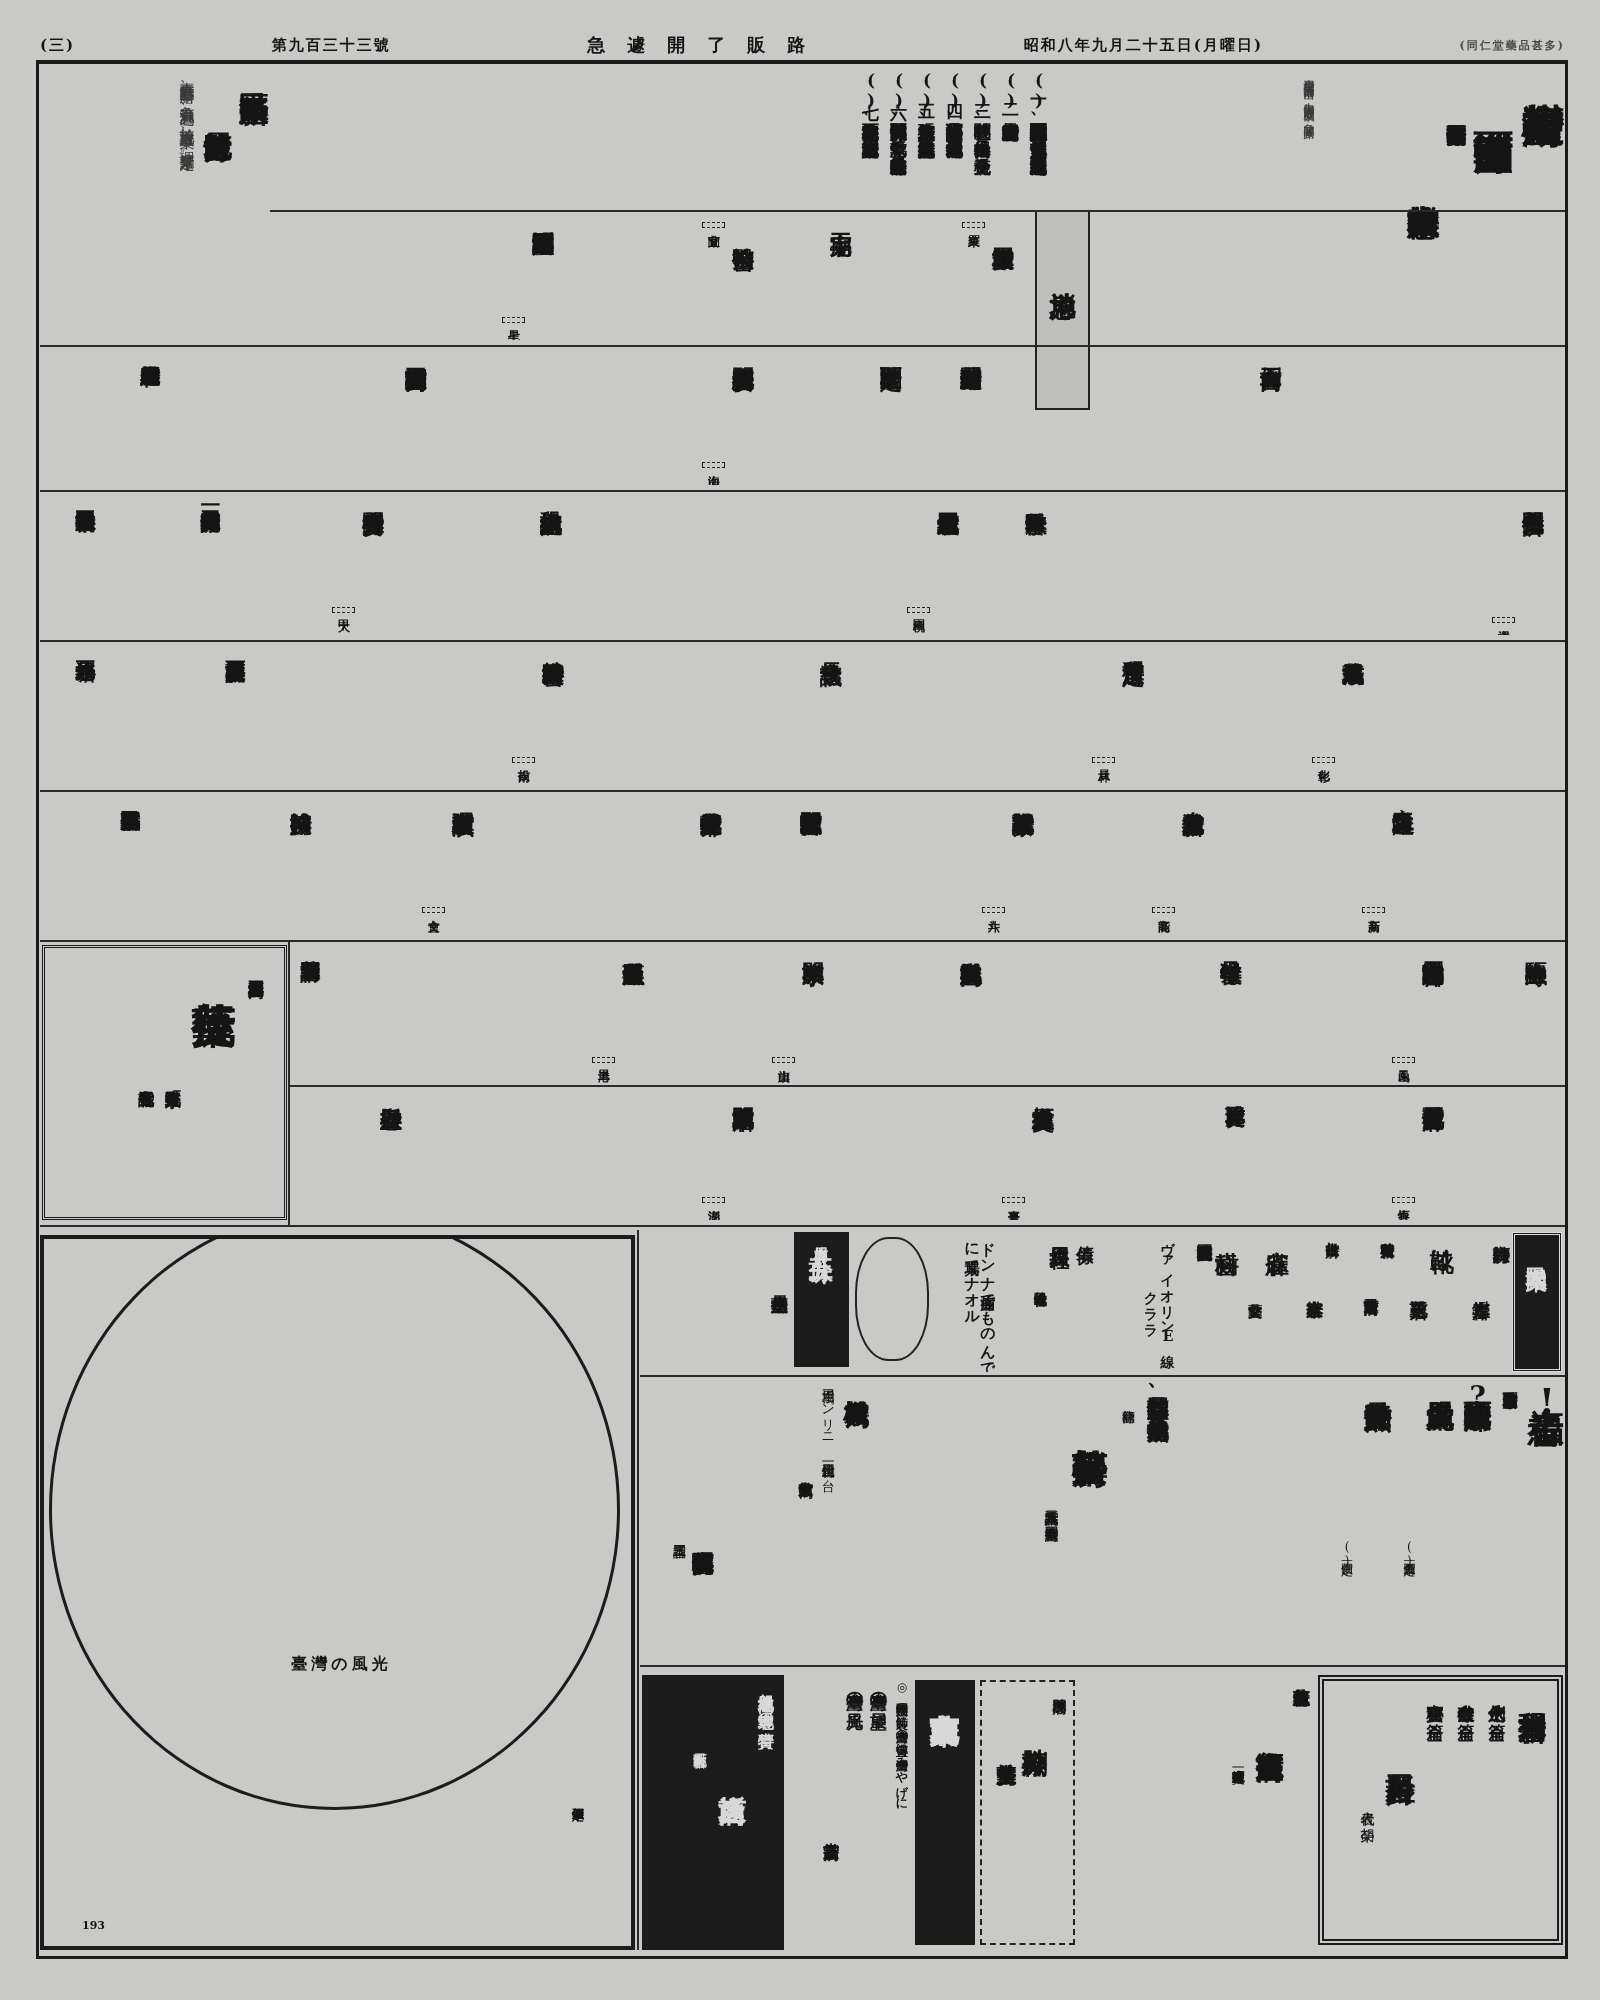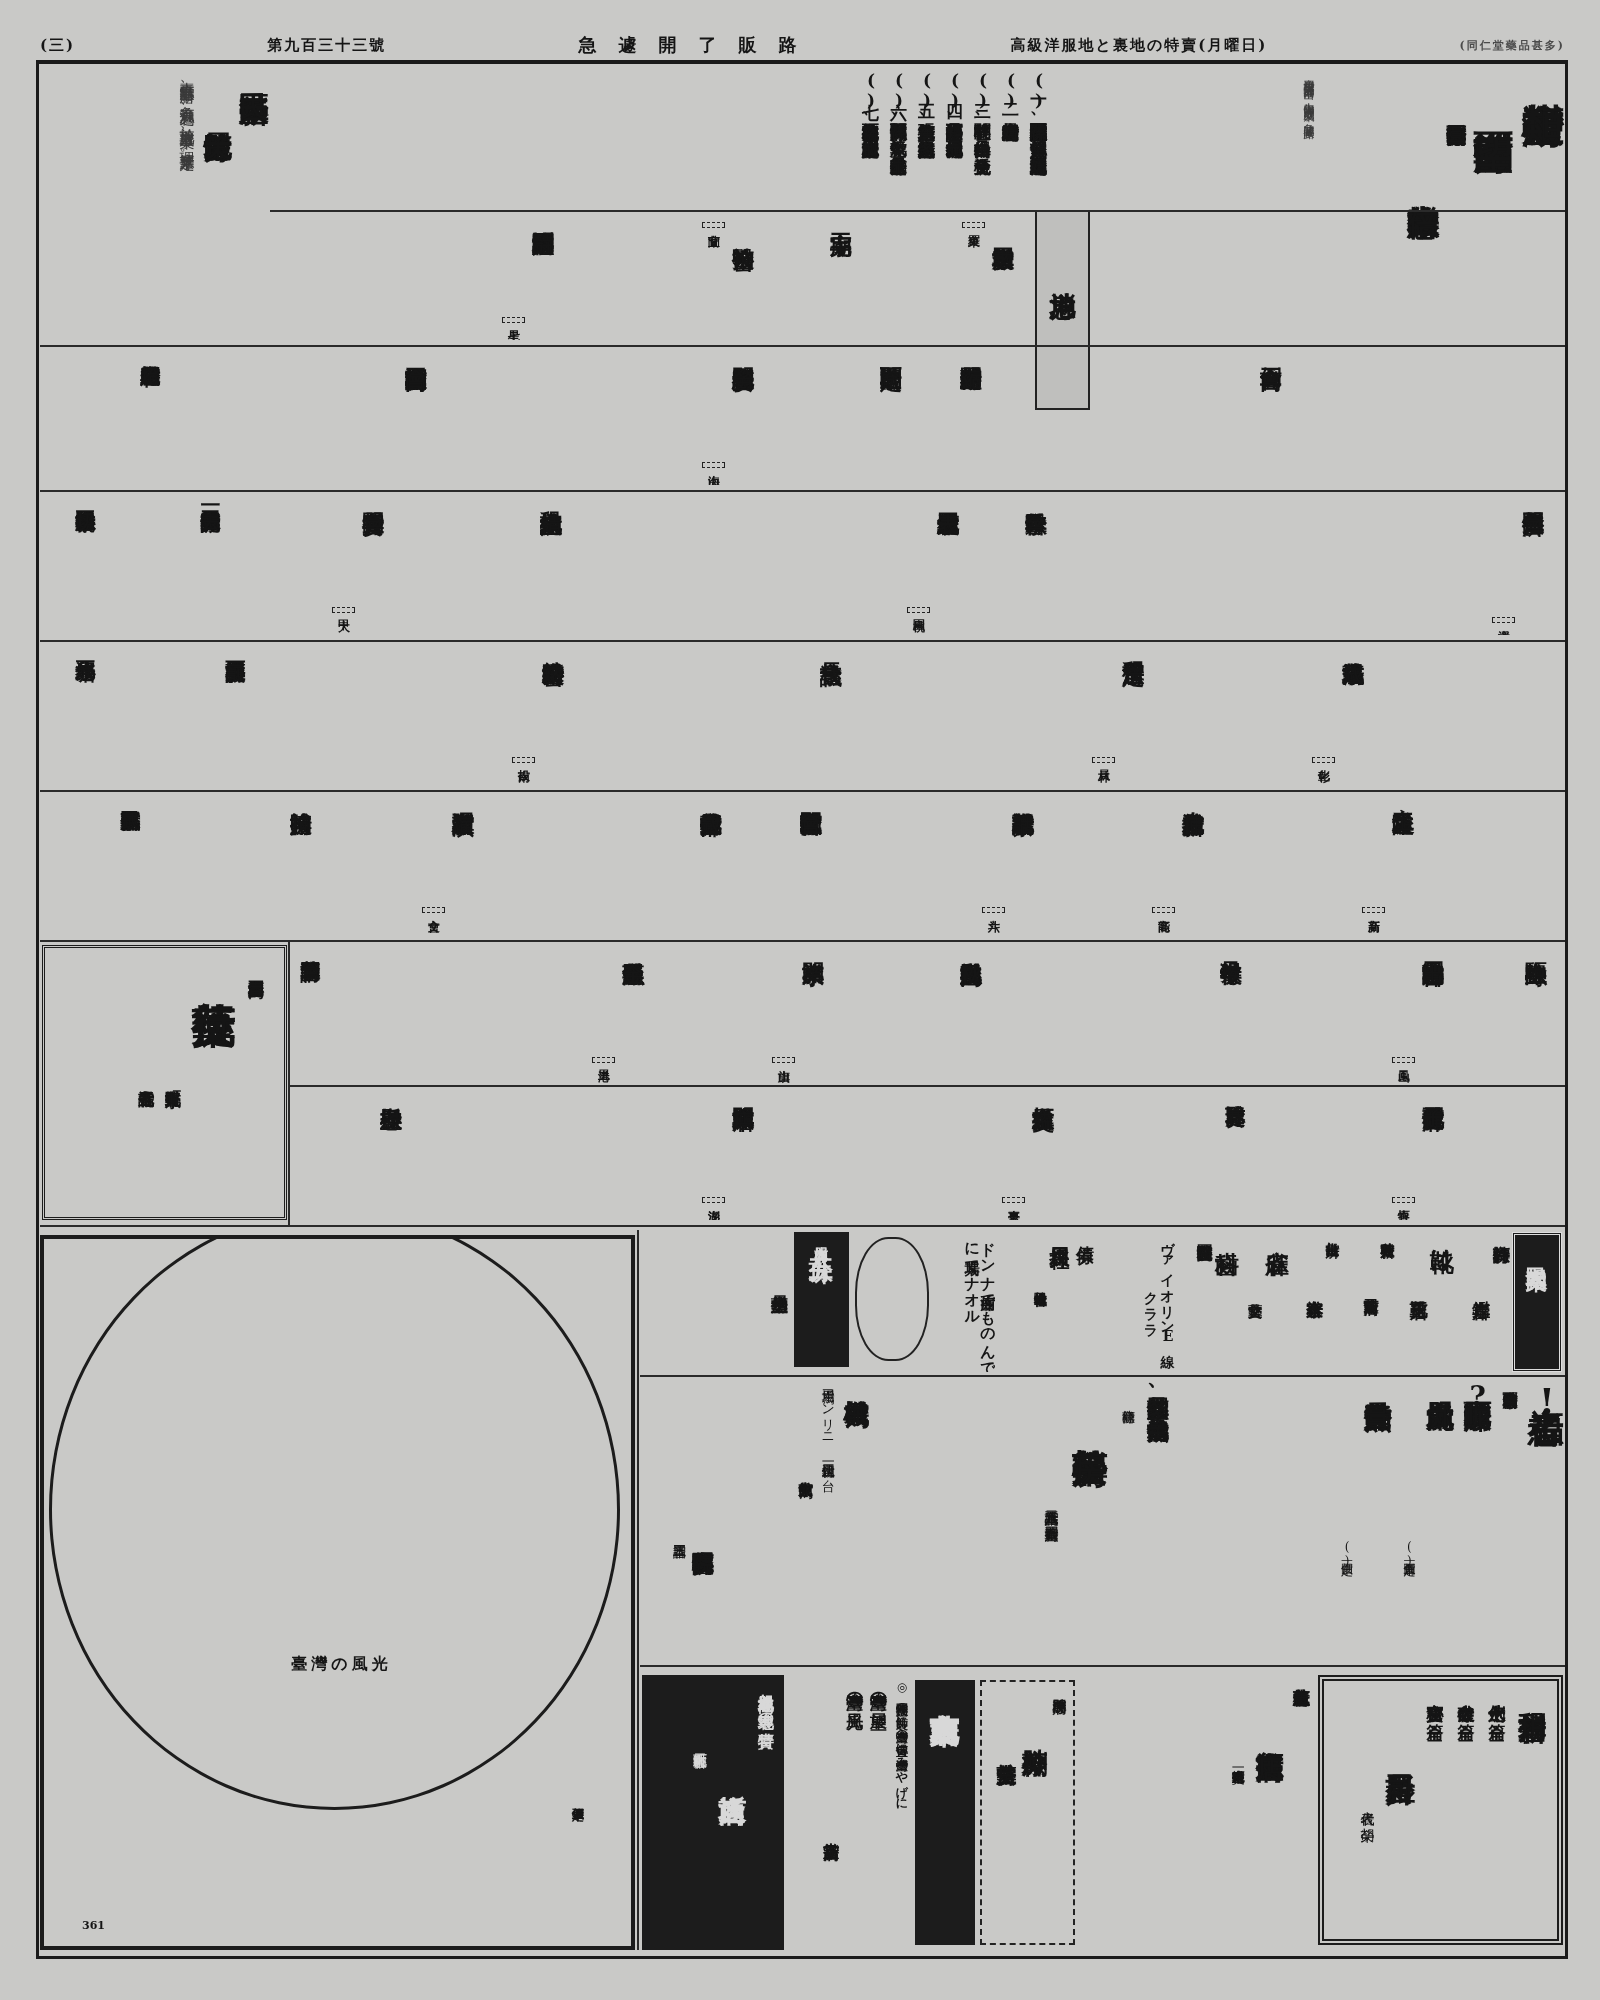--- a/index.html
+++ b/index.html
@@ -22,21 +22,21 @@
   .flex-r{display:flex;flex-direction:row-reverse;gap:6px;height:100%;}
   .dim{color:#4a4a4a;}
 </style>
 </head>
 <body>
 
 <div class="paper">
 
   <div class="masthead">
     <span class="dim" style="font-size:11px">(同仁堂藥品甚多)</span>
-    <span>高級洋服地と裏地の特賣(月曜日)</span>
+    <span>昭和八年九月二十五日(月曜日)</span>
     <span class="title">急遽開了販路</span>
     <span>第九百三十三號</span>
     <span>(三)</span>
   </div>
   <div class="rule-top"></div>
   <div class="frame"></div>
 
   <div class="block" style="left:1320px;top:70px;width:245px;height:420px;">
     <div class="flex-r">
       <div class="v headline" style="font-size:42px;">臺灣椪柑類</div>
@@ -237,21 +237,21 @@
       <div class="v headline" style="font-size:44px;">捷茂藥行</div>
       <div class="v headline" style="font-size:16px;margin-top:110px;">臺北市永樂町</div>
       <div class="v headline" style="font-size:16px;margin-top:110px;">電話九七〇番</div>
     </div>
   </div>
 
   <div class="block" style="left:40px;top:1235px;width:595px;height:715px;border:4px solid #1c1c1c;">
     <div class="circle" style="left:5px;top:-30px;width:565px;height:595px;"></div>
     <div style="position:absolute;left:0;width:595px;top:415px;text-align:center;font-size:16px;font-weight:bold;letter-spacing:4px;">臺灣の風光</div>
     <div class="v" style="position:absolute;left:525px;top:560px;font-size:12px;font-weight:bold;">定價十五錢</div>
-    <div style="position:absolute;left:38px;top:680px;font-size:11px;font-weight:bold;">361</div>
+    <div style="position:absolute;left:38px;top:680px;font-size:11px;font-weight:bold;">193</div>
   </div>
 
   <div class="block ad-inv" style="left:1512px;top:1232px;width:50px;height:140px;border:3px double #ddd;">
     <div class="v headline" style="font-size:22px;margin:15px auto;">民報案內</div>
   </div>
   <div class="block" style="left:1460px;top:1232px;width:50px;height:140px;">
     <div class="flex-r" style="gap:2px;">
         <div class="v headline" style="font-size:17px;">特許商標</div>
         <div class="v headline" style="font-size:18px;margin-top:55px;">岸喜鑑</div>
       </div>

